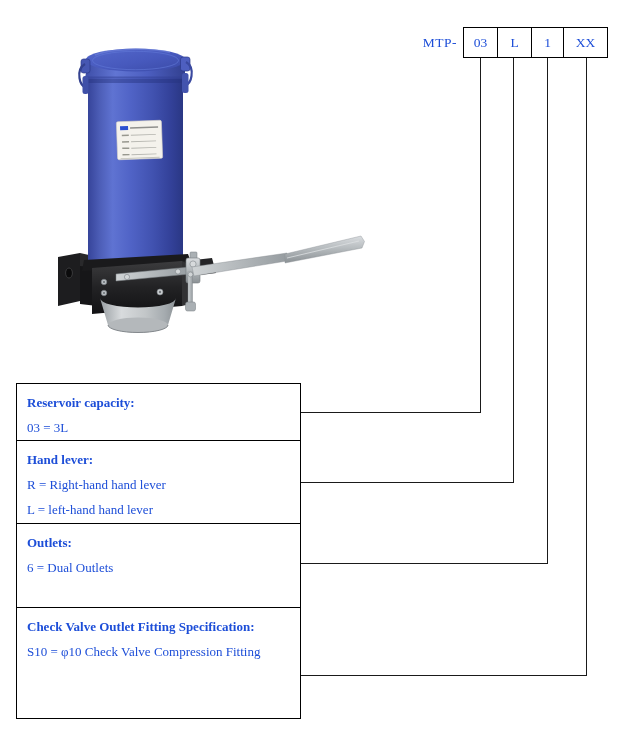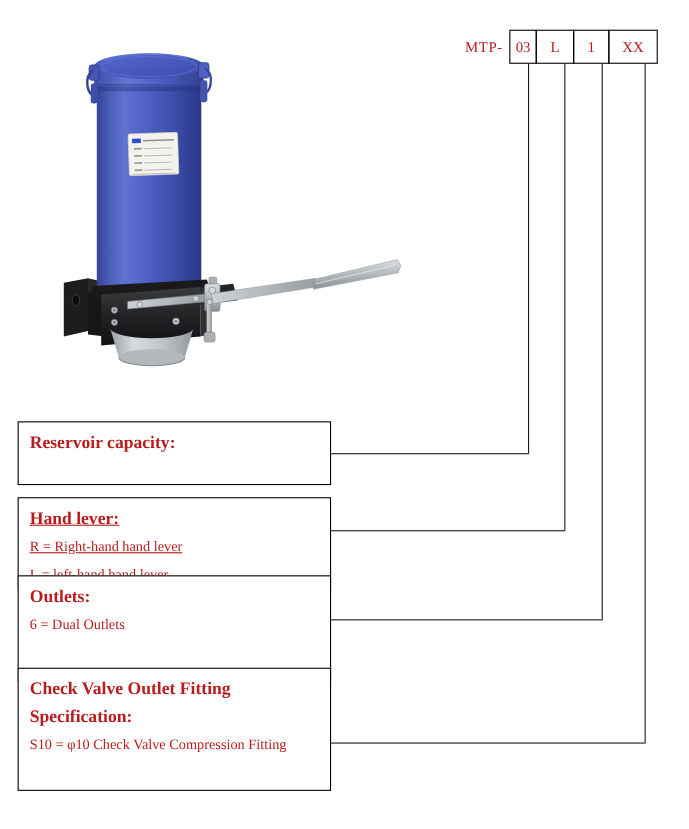--- a/index.html
+++ b/index.html
@@ -1,54 +1,54 @@
 <!DOCTYPE html>
 <html><head>
 <meta charset="utf-8">
 <style>
   html,body{margin:0;padding:0;background:#ffffff;}
   .stage{
     position:relative;width:626px;height:754px;background:#ffffff;
-    font-family:"Liberation Serif","DejaVu Serif",serif;color:#b91c1c;
+    font-family:"Liberation Serif","DejaVu Serif",serif;color:#1d4ed8;
     overflow:hidden;
   }
   
   .code-prefix{
     position:absolute;left:417px;top:27px;width:40px;height:31px;
     line-height:31px;text-align:right;font-size:13.5px;letter-spacing:.5px;
   }
   .code-boxes{position:absolute;left:463px;top:27px;display:flex;}
   .code-box{
     box-sizing:border-box;border:1px solid #000;height:31px;
     margin-left:-1px;text-align:center;line-height:29px;font-size:13.5px;
   }
   .code-box:first-child{margin-left:0;}
-  .cb-0{width:25px;}.cb-1{width:35px;}.cb-2{width:33px;}.cb-3{width:45px;}
+  .cb-0{width:35px;}.cb-1{width:35px;}.cb-2{width:33px;}.cb-3{width:45px;}
   
   .vline,.hline{position:absolute;background:#1a1a1a;}
   .vline{width:1px;}
   .hline{height:1px;}
   .v-0{left:480px;top:58px;height:354px;}
   .v-1{left:513px;top:58px;height:424px;}
   .v-2{left:547px;top:58px;height:505px;}
   .v-3{left:586px;top:58px;height:617px;}
   .h-0{left:300px;top:412px;width:181px;}
   .h-1{left:300px;top:482px;width:214px;}
   .h-2{left:300px;top:563px;width:248px;}
   .h-3{left:300px;top:675px;width:287px;}
   
   .legend-box{
     position:absolute;left:16px;width:285px;box-sizing:border-box;
     border:1px solid #000;padding:6px 10px 0 10px;background:#fff;
   }
   .lg-0{top:383px;height:58px;}
-  .lg-1{top:452px;height:84px;text-decoration:underline;}
+  .lg-1{top:440px;height:84px;}
   .lg-2{top:523px;height:97px;}
   .lg-3{top:607px;height:112px;}
-  .legend-title{font-weight:bold;font-size:16px;line-height:25px;}
+  .legend-title{font-weight:bold;font-size:13px;line-height:25px;}
   .legend-line{font-size:13px;line-height:25px;}
   
   .product{position:absolute;left:40px;top:20px;width:340px;height:330px;}
 </style>
 </head>
 <body>
 
 <div class="stage">
 
   <svg class="product" viewBox="0 0 340 330" aria-hidden="true">
@@ -197,20 +197,21 @@
   <div class="vline v-1"></div>
   <div class="vline v-2"></div>
   <div class="vline v-3"></div>
   <div class="hline h-0"></div>
   <div class="hline h-1"></div>
   <div class="hline h-2"></div>
   <div class="hline h-3"></div>
 
   <div class="legend-box lg-0">
     <div class="legend-title">Reservoir capacity:</div>
+    <div class="legend-line">03 = 3L</div>
   </div>
 
   <div class="legend-box lg-1">
     <div class="legend-title">Hand lever:</div>
     <div class="legend-line">R = Right-hand hand lever</div>
     <div class="legend-line">L = left-hand hand lever</div>
   </div>
 
   <div class="legend-box lg-2">
     <div class="legend-title">Outlets:</div>

